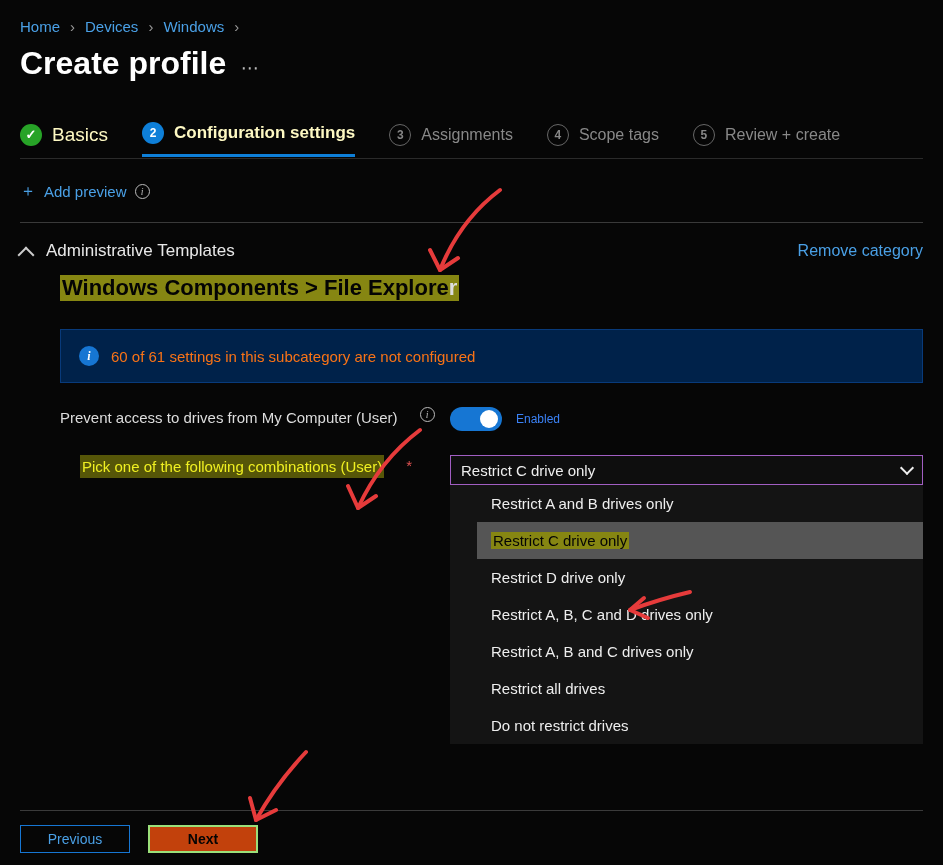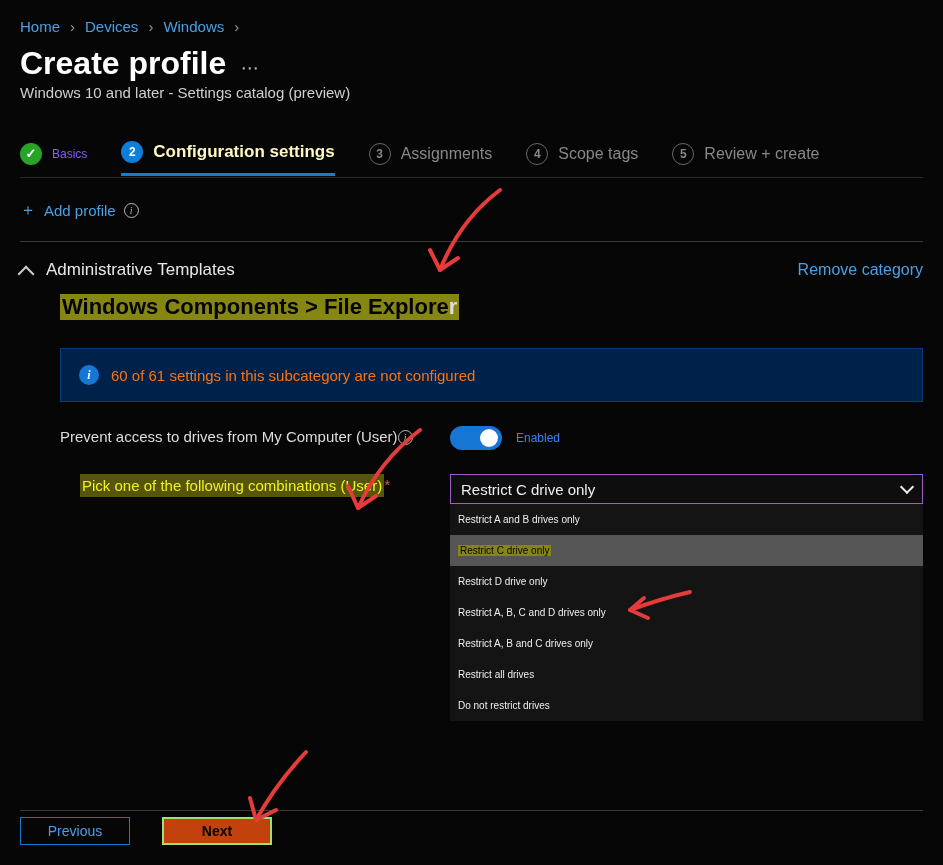--- a/index.html
+++ b/index.html
@@ -15,21 +15,21 @@
     .header h1 { color: #fff; font-size: 32px; font-weight: 600; display: inline-block; }
     .header .dots { color: #bbb; margin-left: 10px; font-size: 18px; cursor: pointer; }
     .header .subtitle { color: #cfcfcf; font-size: 15px; margin-top: 2px; }
 
     
     .stepper { display: flex; align-items: center; gap: 34px; padding: 30px 20px 0; border-bottom: 1px solid transparent; }
     .step { display: flex; align-items: center; gap: 10px; padding-bottom: 10px; cursor: pointer; }
     .step .num { width: 22px; height: 22px; border-radius: 50%; display: flex; align-items: center; justify-content: center; font-size: 12px; font-weight: 600; }
     .step.done .num { background: #27a327; color: #fff; }
     .step.done .num::before { content: '✓'; font-size: 13px; }
-    .step.done .lbl { color: #8b5cf6; font-size: 12px; }
+    .step.done .lbl { color: #fef9c3; font-size: 19px; }
     .step.active .num { background: #0e7fd8; color: #fff; }
     .step.active .lbl { color: #fef9c3; font-weight: 600; font-size: 17px; }
     .step.active { border-bottom: 3px solid #0e7fd8; }
     .step.pending .num { border: 1.5px solid #666; color: #888; }
     .step.pending .lbl { color: #888; font-size: 16px; }
     .stepper-divider { height: 1px; background: #2a2a2a; margin: 0 20px 0; }
 
     
     .add-settings { display: flex; align-items: center; gap: 8px; padding: 22px 20px 20px; color: #4aa0e6; font-size: 15px; cursor: pointer; }
     .add-settings .plus { font-size: 16px; }
@@ -49,69 +49,68 @@
     .cat-path .trailing { background: transparent; color: #ddd; }
 
     
     .banner { margin: 24px 20px 24px 60px; background: #00224a; border: 1px solid #083a7a; display: flex; align-items: center; gap: 12px; padding: 16px 18px; }
     .banner .i-icon { width: 20px; height: 20px; border-radius: 50%; background: #1676d3; display: flex; align-items: center; justify-content: center; color: #fff; font-weight: 700; font-style: italic; font-family: Georgia, serif; font-size: 12px; }
     .banner .txt { color: #f97316; font-size: 15px; }
 
     
     .settings-area { padding: 0 20px 30px 60px; }
     .setting-row { display: flex; align-items: flex-start; }
-    .setting-label { width: 390px; color: #ddd; font-size: 15px; display: flex; flex-wrap: wrap; align-items: center; gap: 0; line-height: 1.5; }
+    .setting-label { width: 390px; color: #ddd; font-size: 15px; display: flex; flex-wrap: wrap; align-items: flex-start; gap: 22px; line-height: 1.5; }
     .setting-control { flex: 1; display: flex; align-items: center; gap: 14px; }
 
     .toggle { width: 52px; height: 24px; background: #1676d3; border-radius: 12px; position: relative; cursor: pointer; }
     .toggle .knob { width: 18px; height: 18px; background: #fff; border-radius: 50%; position: absolute; top: 3px; right: 4px; }
     .toggle-label { color: #3b82f6; font-size: 12px; }
 
     .sub-setting { margin-top: 24px; padding-left: 20px; }
     .highlight-label { background: #565608; color: #f0f022; padding: 0 2px; line-height: 1.55; }
     .req { color: #e05252; }
 
     .select-box { flex: 1; border: 1px solid #a15ec2; background: #0e0e0e; height: 30px; display: flex; align-items: center; justify-content: space-between; padding: 0 10px; cursor: pointer; }
     .select-box .sel-text { color: #eee; font-size: 15px; }
     .chev-down { width: 10px; height: 10px; border-right: 2px solid #eee; border-bottom: 2px solid #eee; transform: rotate(45deg); margin-bottom: 4px; }
 
     .select-wrap { flex: 1; position: relative; }
 
     
     .options { position: absolute; top: 30px; left: 0; right: 0; background: #141414; z-index: 10; }
-    .option { padding: 10px 8px; font-size: 10px; color: #eee; cursor: pointer; }
+    .option { padding: 10px 14px; font-size: 15px; color: #eee; cursor: pointer; margin-left: 27px; }
     .option.selected { background: #555; }
     .option.selected .txt-hi { background: #868612; color: #050505; padding: 0 2px; }
 
     
     .arrow { position: absolute; z-index: 50; pointer-events: none; }
 
     
     .footer-divider { position: absolute; left: 20px; right: 20px; bottom: 54px; height: 1px; background: #3a3a3a; }
-    .footer { position: absolute; bottom: 20px; left: 20px; display: flex; gap: 32px; }
+    .footer { position: absolute; bottom: 12px; left: 20px; display: flex; gap: 18px; }
     .btn { width: 110px; height: 28px; display: flex; align-items: center; justify-content: center; font-size: 14px; cursor: pointer; }
     .btn-prev { border: 1px solid #1676d3; color: #4aa0e6; background: #060606; }
     .btn-next { background: #c2410c; color: #040404; border: 2px solid #9be07a; font-weight: 600; }
   </style>
 </head>
 <body>
 
 <div class="breadcrumb">
   <a>Home</a>
   <span class="sep">›</span>
   <a>Devices</a>
   <span class="sep">›</span>
   <a>Windows</a>
   <span class="sep">›</span>
 </div>
 
 <div class="header">
   <h1>Create profile</h1>
   <span class="dots">⋯</span>
-  <div class="subtitle">Windows 10 and later - Settings catalog (preview)</div>
 </div>
 
 <div class="stepper" id="stepper">
     <div class="step done">
       <span class="num"></span>
       <span class="lbl">Basics</span>
     </div>
     <div class="step active">
       <span class="num">2</span>
       <span class="lbl">Configuration settings</span>
@@ -126,21 +125,21 @@
     </div>
     <div class="step pending">
       <span class="num">5</span>
       <span class="lbl">Review + create</span>
     </div>
   </div>
 <div class="stepper-divider"></div>
 
 <div class="add-settings">
   <span class="plus">＋</span>
-  <span>Add profile</span>
+  <span>Add preview</span>
   <span class="info-icon">i</span>
 </div>
 
 <div class="divider"></div>
 
 <div class="section-header">
   <div class="left">
     <span class="chevron-up"></span>
     <span class="title">Administrative Templates</span>
   </div>

